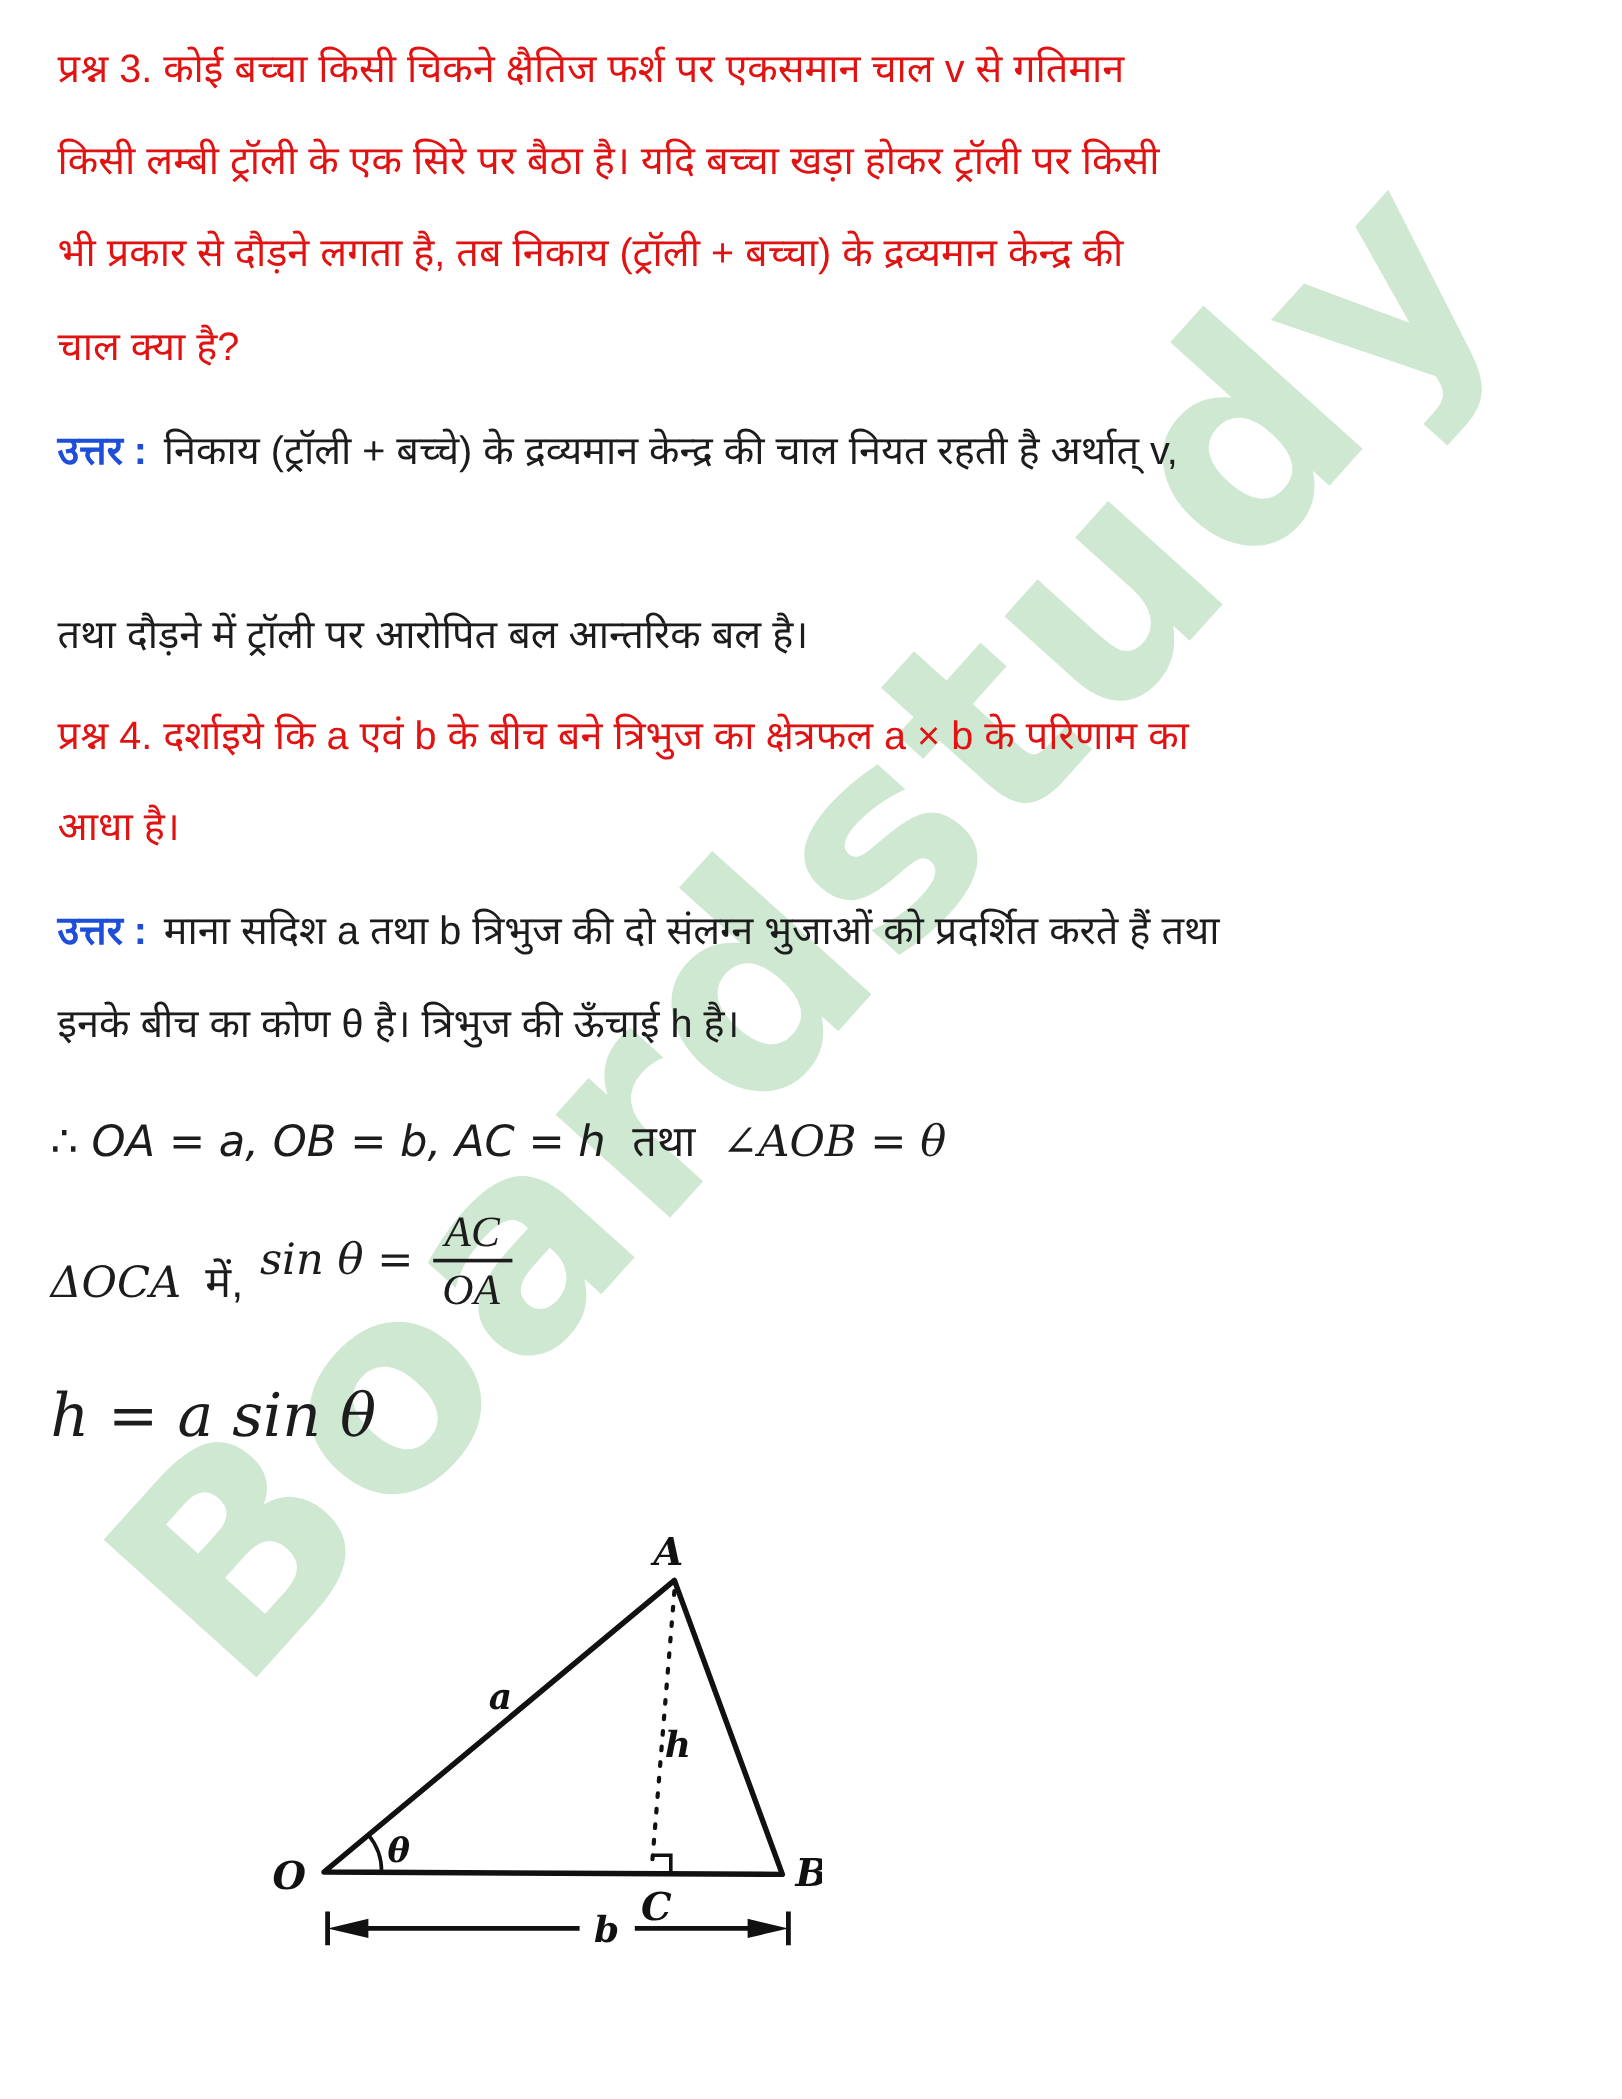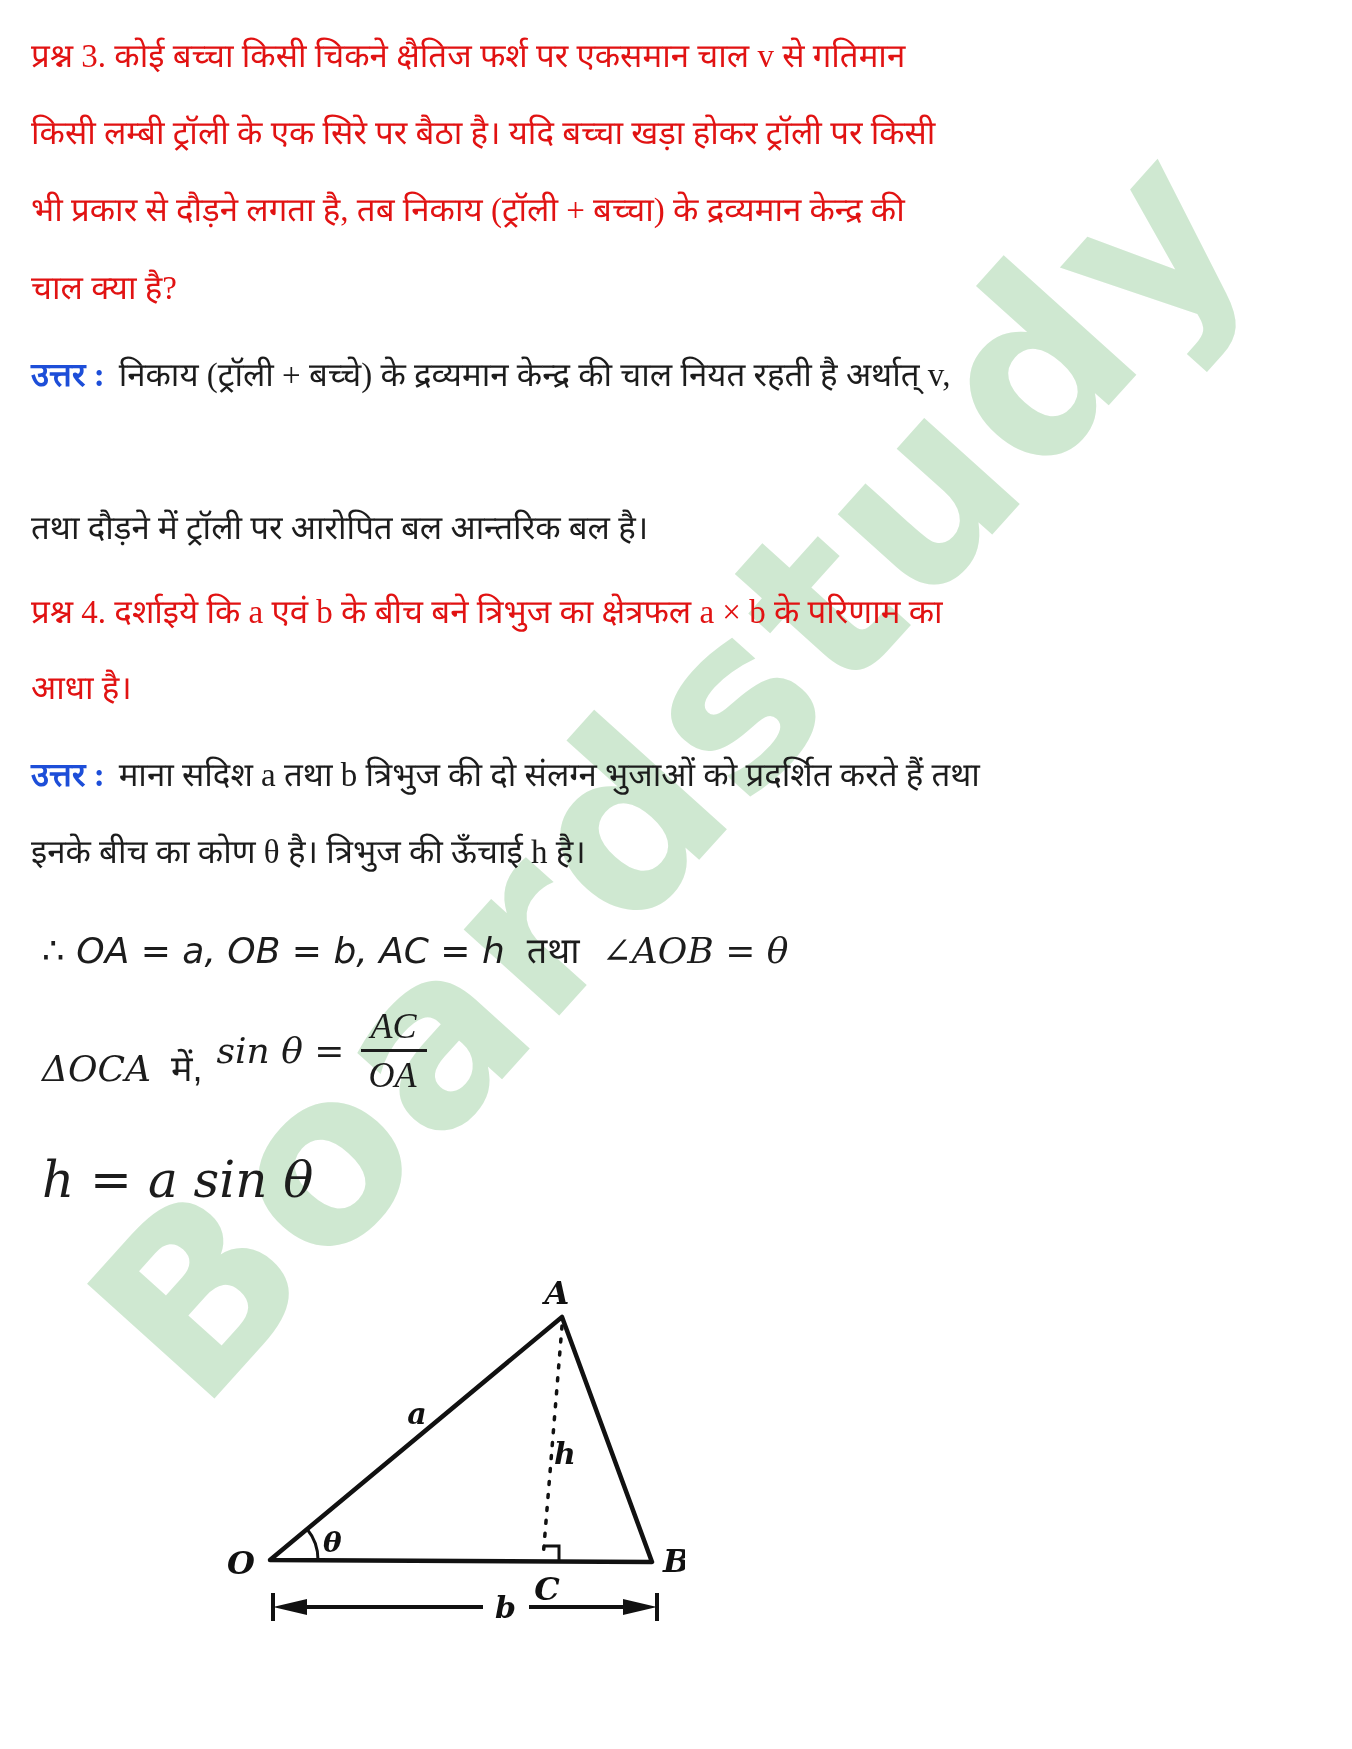--- a/index.html
+++ b/index.html
@@ -21,28 +21,27 @@
     font-size:235px;
     font-weight:bold;
     letter-spacing:6px;
     color:#cfe8d1;
     z-index:0;
     white-space:nowrap;
     font-family:"DejaVu Sans",sans-serif;
   }
   .line{
     position:absolute;
-    left:31px;
+    left:48px;
     width:1280px;
     font-size:33px;
     line-height:1.25;
     color:#1c1c1c;
     z-index:2;
     white-space:nowrap;
-    font-family:Liberation Serif, serif;
   }
   .red{color:#e11212;}
   .ans-label{color:#1d4ed8;font-weight:bold;margin-right:14px;}
   .math{font-family:"DejaVu Serif",serif;font-style:italic;}
   .hand{font-family:"DejaVu Sans",sans-serif;font-style:italic;font-weight:500;}
   .eq{position:absolute;left:42px;z-index:2;color:#1c1c1c;font-size:36px;}
   .eq2-row{display:flex;align-items:flex-end;gap:14px;}
   .eq2-group{display:flex;align-items:center;gap:14px;}
   .frac{display:inline-flex;flex-direction:column;align-items:flex-end;font-family:Liberation Serif, serif;font-style:italic;}
   .frac .num{border-bottom:3px solid #1c1c1c;padding:0 10px 2px 10px;}

